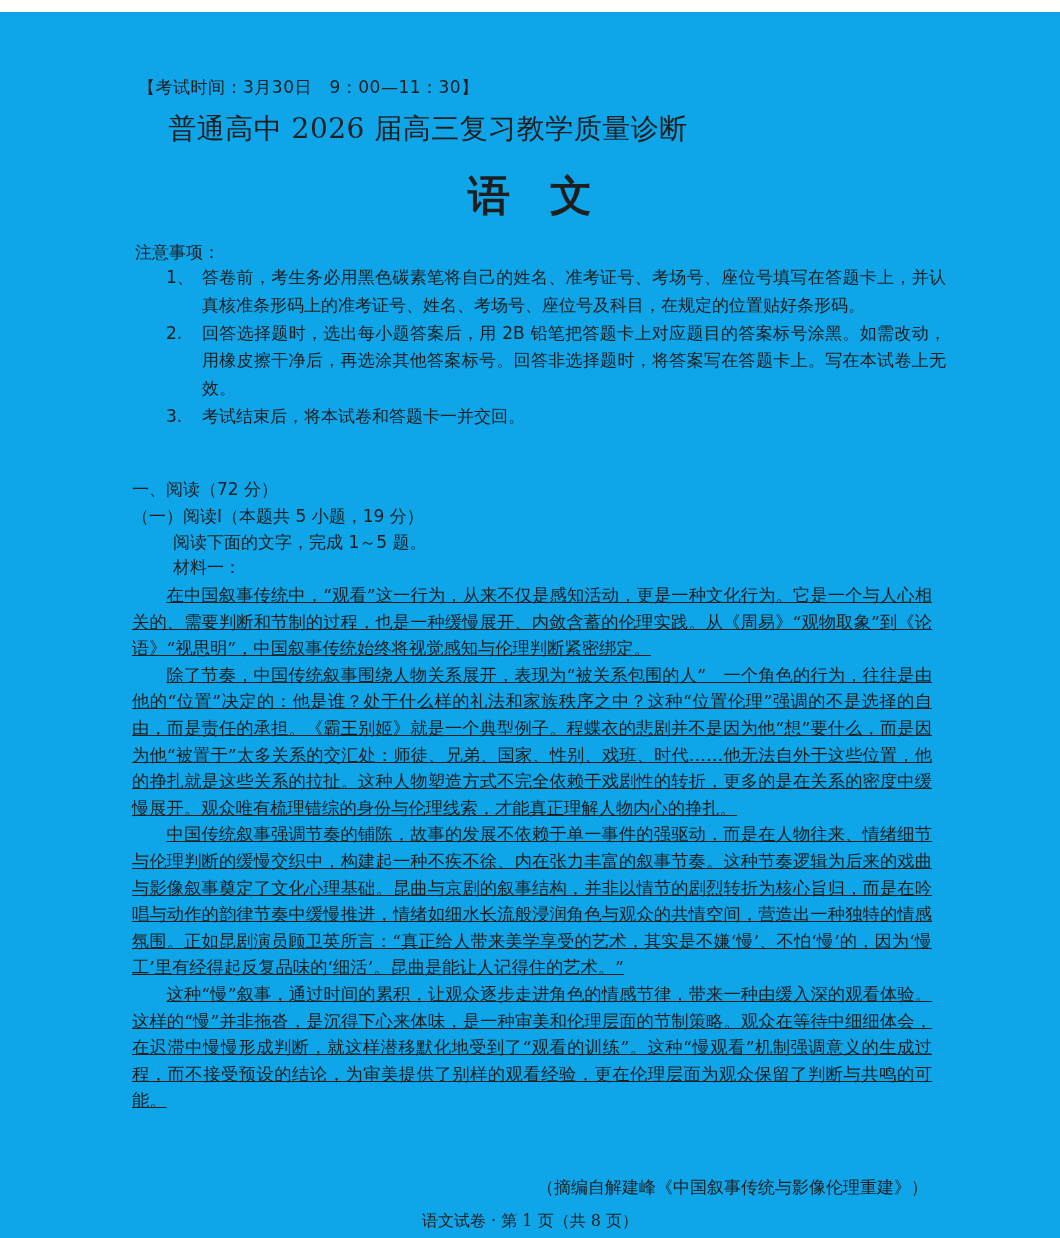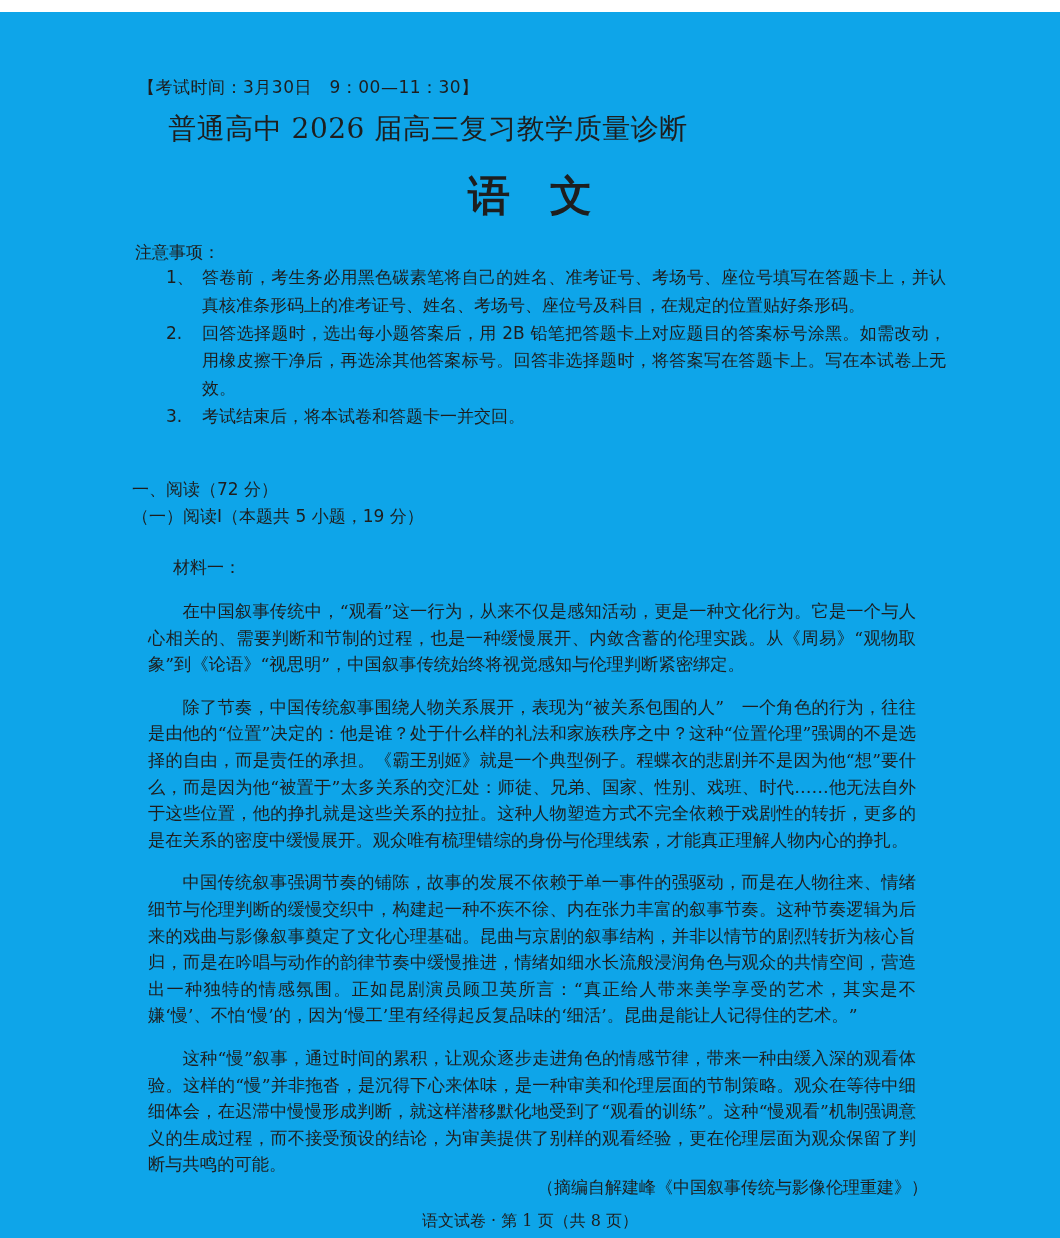--- a/index.html
+++ b/index.html
@@ -13,21 +13,21 @@
   .notice-heading { position: absolute; left: 135px; top: 229px; font-size: 17px; }
   .notice-list { position: absolute; left: 166px; top: 252px; width: 780px; font-size: 17px; line-height: 27.8px; margin: 0; padding: 0; list-style: none; }
   .notice-item { display: flex; }
   .notice-num { width: 36px; flex: 0 0 36px; }
   .notice-text { flex: 1; text-align: justify; }
   .section-heading { position: absolute; left: 132px; top: 466px; font-size: 17px; }
   .sub-heading { position: absolute; left: 132px; top: 493px; font-size: 17px; }
   .instruction { position: absolute; left: 173px; top: 519px; font-size: 17px; }
   .material-label { position: absolute; left: 173px; top: 544px; font-size: 17px; }
   .body-text { position: absolute; left: 132px; top: 570px; width: 800px; font-size: 17.3px; line-height: 26.6px; }
-  .body-text p { margin: 16px; text-indent: 2em; text-align: justify; text-align-last: left; }
+  .body-text p { margin: 0; text-indent: 2em; text-align: justify; text-align-last: left; text-decoration: underline; }
   .source { position: absolute; right: 132px; top: 1164px; font-size: 17px; text-align: left; }
   .footer { position: absolute; left: 0; width: 1060px; top: 1199px; text-align: center; font-size: 16px; }
 </style>
 </head>
 <body>
 
 <div class="page">
 
   <div class="exam-time sans">【考试时间：3月30日　9：00—11：30】</div>
 
@@ -47,20 +47,21 @@
       <span class="notice-text">回答选择题时，选出每小题答案后，用 2B 铅笔把答题卡上对应题目的答案标号涂黑。如需改动，用橡皮擦干净后，再选涂其他答案标号。回答非选择题时，将答案写在答题卡上。写在本试卷上无效。</span>
     </li>
     <li class="notice-item">
       <span class="notice-num">3.</span>
       <span class="notice-text">考试结束后，将本试卷和答题卡一并交回。</span>
     </li>
   </ul>
 
   <div class="section-heading sans">一、阅读（72 分）</div>
   <div class="sub-heading sans">（一）阅读Ⅰ（本题共 5 小题，19 分）</div>
+  <div class="instruction sans">阅读下面的文字，完成 1～5 题。</div>
   <div class="material-label sans">材料一：</div>
 
   <div class="body-text serif">
     <p>在中国叙事传统中，“观看”这一行为，从来不仅是感知活动，更是一种文化行为。它是一个与人心相关的、需要判断和节制的过程，也是一种缓慢展开、内敛含蓄的伦理实践。从《周易》“观物取象”到《论语》“视思明”，中国叙事传统始终将视觉感知与伦理判断紧密绑定。</p>
     <p>除了节奏，中国传统叙事围绕人物关系展开，表现为“被关系包围的人”　一个角色的行为，往往是由他的“位置”决定的：他是谁？处于什么样的礼法和家族秩序之中？这种“位置伦理”强调的不是选择的自由，而是责任的承担。《霸王别姬》就是一个典型例子。程蝶衣的悲剧并不是因为他“想”要什么，而是因为他“被置于”太多关系的交汇处：师徒、兄弟、国家、性别、戏班、时代……他无法自外于这些位置，他的挣扎就是这些关系的拉扯。这种人物塑造方式不完全依赖于戏剧性的转折，更多的是在关系的密度中缓慢展开。观众唯有梳理错综的身份与伦理线索，才能真正理解人物内心的挣扎。</p>
     <p>中国传统叙事强调节奏的铺陈，故事的发展不依赖于单一事件的强驱动，而是在人物往来、情绪细节与伦理判断的缓慢交织中，构建起一种不疾不徐、内在张力丰富的叙事节奏。这种节奏逻辑为后来的戏曲与影像叙事奠定了文化心理基础。昆曲与京剧的叙事结构，并非以情节的剧烈转折为核心旨归，而是在吟唱与动作的韵律节奏中缓慢推进，情绪如细水长流般浸润角色与观众的共情空间，营造出一种独特的情感氛围。正如昆剧演员顾卫英所言：“真正给人带来美学享受的艺术，其实是不嫌‘慢’、不怕‘慢’的，因为‘慢工’里有经得起反复品味的‘细活’。昆曲是能让人记得住的艺术。”</p>
     <p>这种“慢”叙事，通过时间的累积，让观众逐步走进角色的情感节律，带来一种由缓入深的观看体验。这样的“慢”并非拖沓，是沉得下心来体味，是一种审美和伦理层面的节制策略。观众在等待中细细体会，在迟滞中慢慢形成判断，就这样潜移默化地受到了“观看的训练”。这种“慢观看”机制强调意义的生成过程，而不接受预设的结论，为审美提供了别样的观看经验，更在伦理层面为观众保留了判断与共鸣的可能。</p>
   </div>
 
   <div class="source sans">（摘编自解建峰《中国叙事传统与影像伦理重建》）</div>

